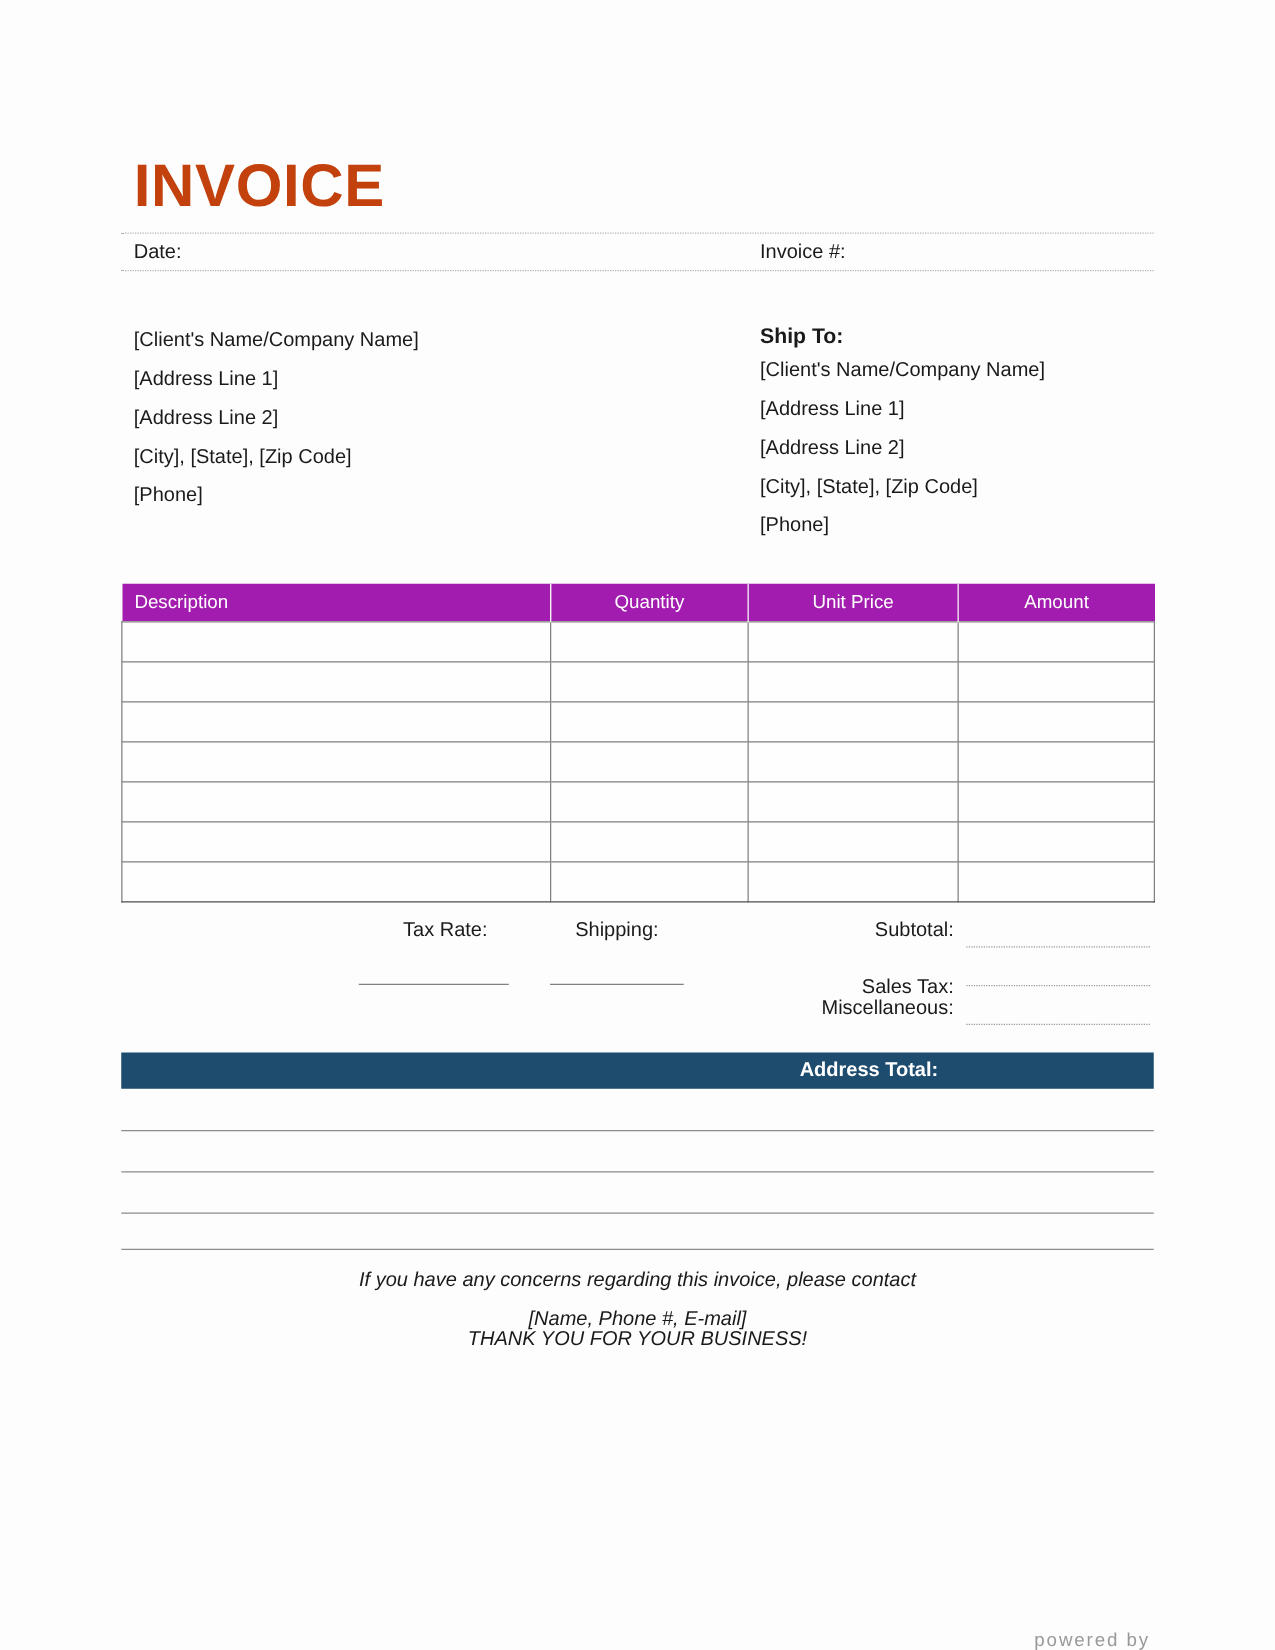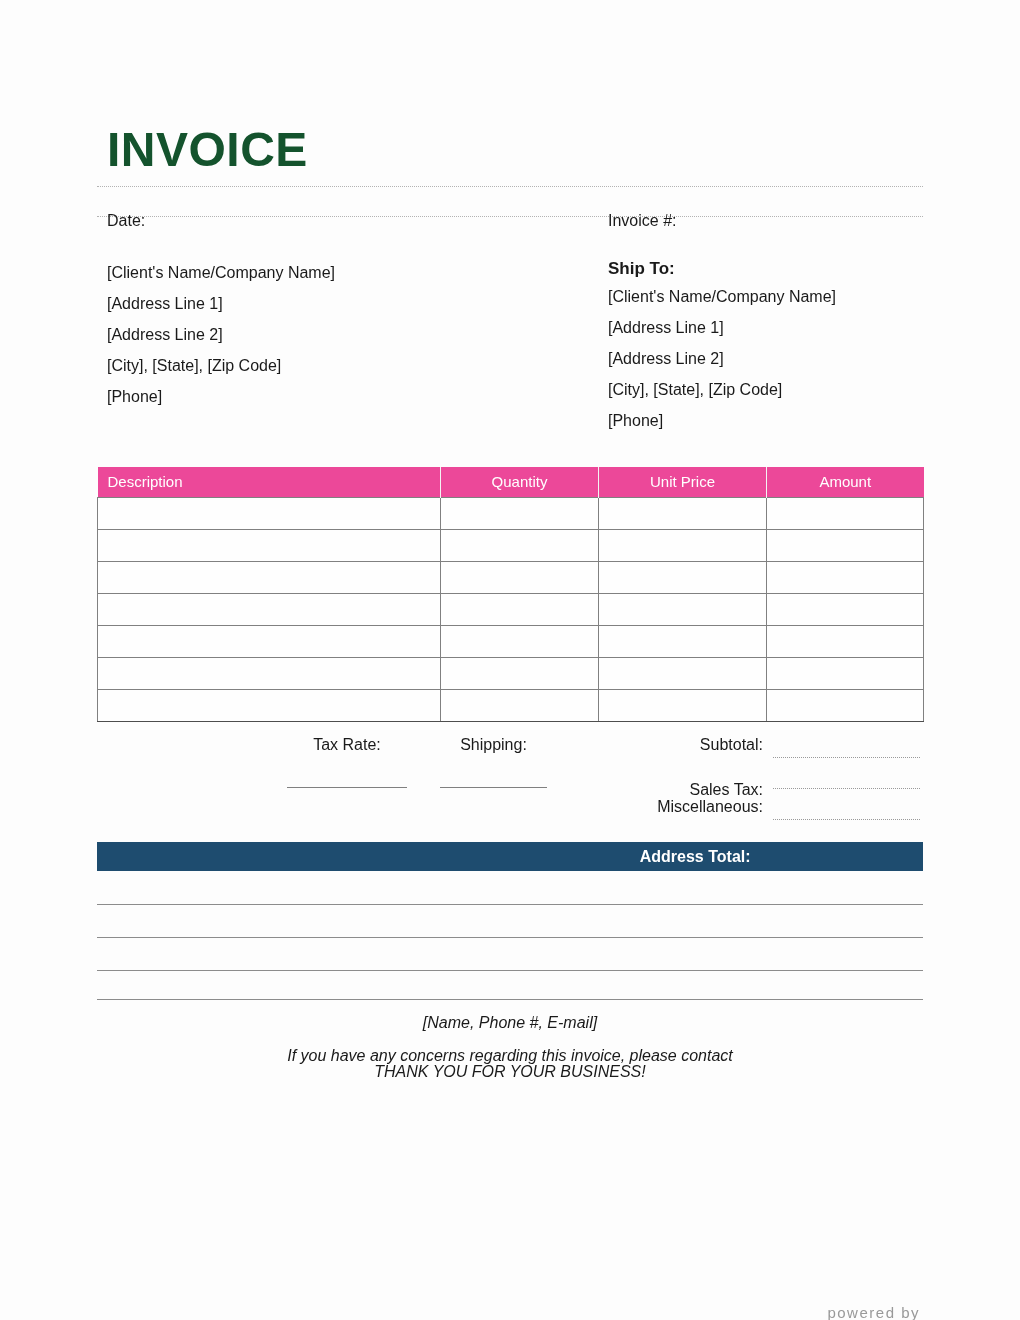--- a/index.html
+++ b/index.html
@@ -16,34 +16,34 @@
     margin-left: 97px;
   }
 
   
   .title {
     margin: 122px 0 0 10px;
     font-size: 48px;
     line-height: 56px;
     font-weight: 800;
     letter-spacing: 0.5px;
-    color: #14532d;
+    color: #c2410c;
   }
 
   
   .meta-row {
     position: relative;
     margin-top: 8px;
     height: 31px;
     border-top: 1px dotted #b3b3b3;
     border-bottom: 1px dotted #b3b3b3;
     font-size: 16px;
     line-height: 30px;
   }
-  .meta-label { position: absolute; top: 0; margin-top: 19px; }
+  .meta-label { position: absolute; top: 0; }
   .meta-label.date { left: 10px; }
   .meta-label.invnum { left: 511px; }
   .meta-fill { position: absolute; top: 0; height: 30px; }
   .meta-fill.date { left: 70px; width: 420px; }
   .meta-fill.invnum { left: 600px; width: 220px; }
 
   
   .addresses { position: relative; margin-top: 40px; height: 175px; }
   .addr-col { position: absolute; top: 0; width: 400px; }
   .addr-col.bill { left: 10px; }
@@ -52,39 +52,39 @@
   .addr-line { font-size: 16px; line-height: 31px; }
 
   
   table.items {
     margin-top: 35px;
     width: 826px;
     border-collapse: collapse;
     table-layout: fixed;
   }
   table.items th {
-    background: #ec4899;
+    background: #a21caf;
     color: #ffffff;
     font-size: 15px;
     font-weight: normal;
     height: 30px;
     border-left: 1px solid #f3f3f3;
     text-align: center;
   }
   table.items th:first-child { border-left: none; text-align: left; padding-left: 10px; }
   table.items td {
     height: 32px;
     border: 1px solid #808080;
     background: #fefefe;
   }
   table.items tr:last-child td { border-bottom: 1.5px solid #4d4d4d; }
 
   
   .totals { position: relative; margin-top: 14px; height: 104px; font-size: 16px; }
-  .tax-rate-label { position: absolute; top: 0; left: 190px; width: 120px; text-align: center; }
+  .tax-rate-label { position: absolute; top: 0; left: 173px; width: 120px; text-align: right; }
   .shipping-label { position: absolute; top: 0; left: 343px; width: 107px; text-align: center; }
   .tax-rate-field { position: absolute; top: 30px; left: 190px; width: 120px; height: 22px; border-bottom: 1px solid #808080; }
   .shipping-field { position: absolute; top: 30px; left: 343px; width: 107px; height: 22px; border-bottom: 1px solid #808080; }
   .tot-label { position: absolute; left: 0; width: 666px; text-align: right; }
   .tot-field { position: absolute; left: 676px; width: 147px; height: 22px; border-bottom: 1px dotted #9a9a9a; }
   .tot-label.subtotal { top: 0; }   .tot-field.subtotal { top: 0; }
   .tot-label.salestax { top: 45px; } .tot-field.salestax { top: 31px; }
   .tot-label.misc     { top: 62px; } .tot-field.misc     { top: 62px; }
 
   
@@ -237,22 +237,22 @@
     <span class="total-bar-value"></span>
   </div>
 
   <div class="comment-lines">
     <div class="comment-line l1"></div>
     <div class="comment-line l2"></div>
     <div class="comment-line l3"></div>
     <div class="comment-line l4"></div>
   </div>
 
+  <div class="footer-note n1">If you have any concerns regarding this invoice, please contact</div>
   <div class="footer-note n2">[Name, Phone #, E-mail]</div>
-  <div class="footer-note n1">If you have any concerns regarding this invoice, please contact</div>
   <div class="footer-note n3">THANK YOU FOR YOUR BUSINESS!</div>
 
   <div class="branding">
     <div class="powered-by">powered by</div>
 
   </div>
 
 </div>
 
 </body></html>

